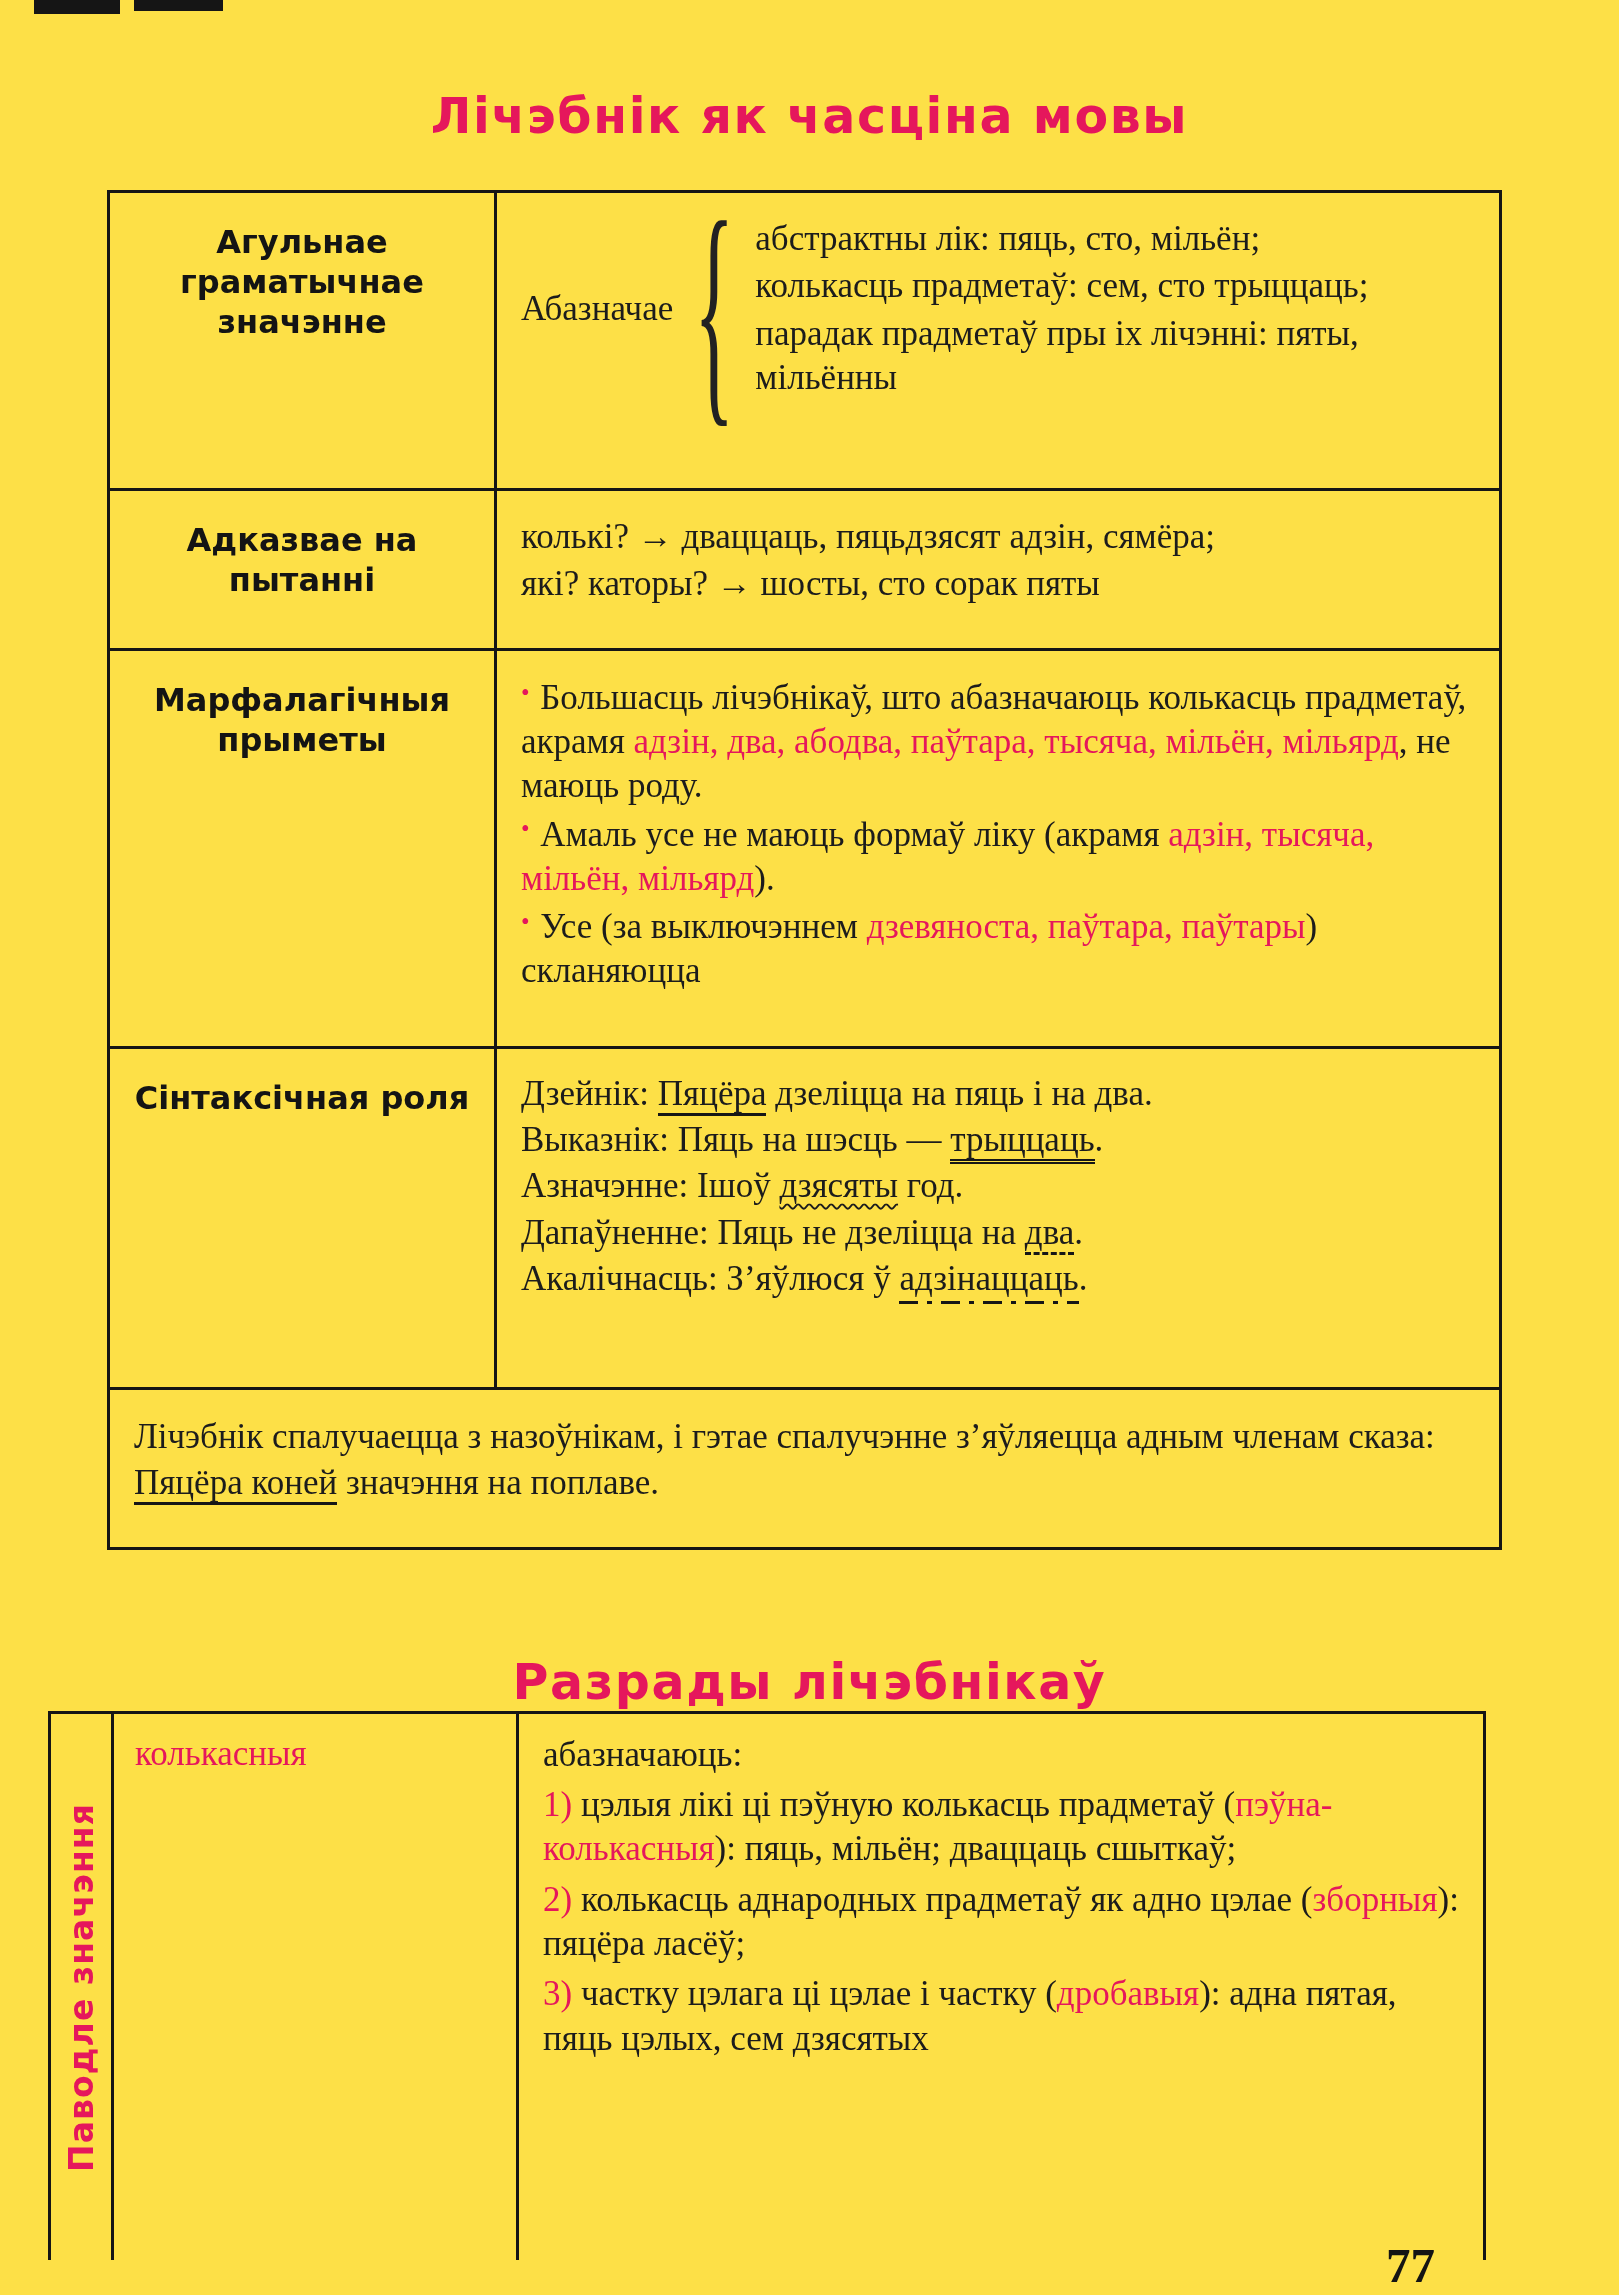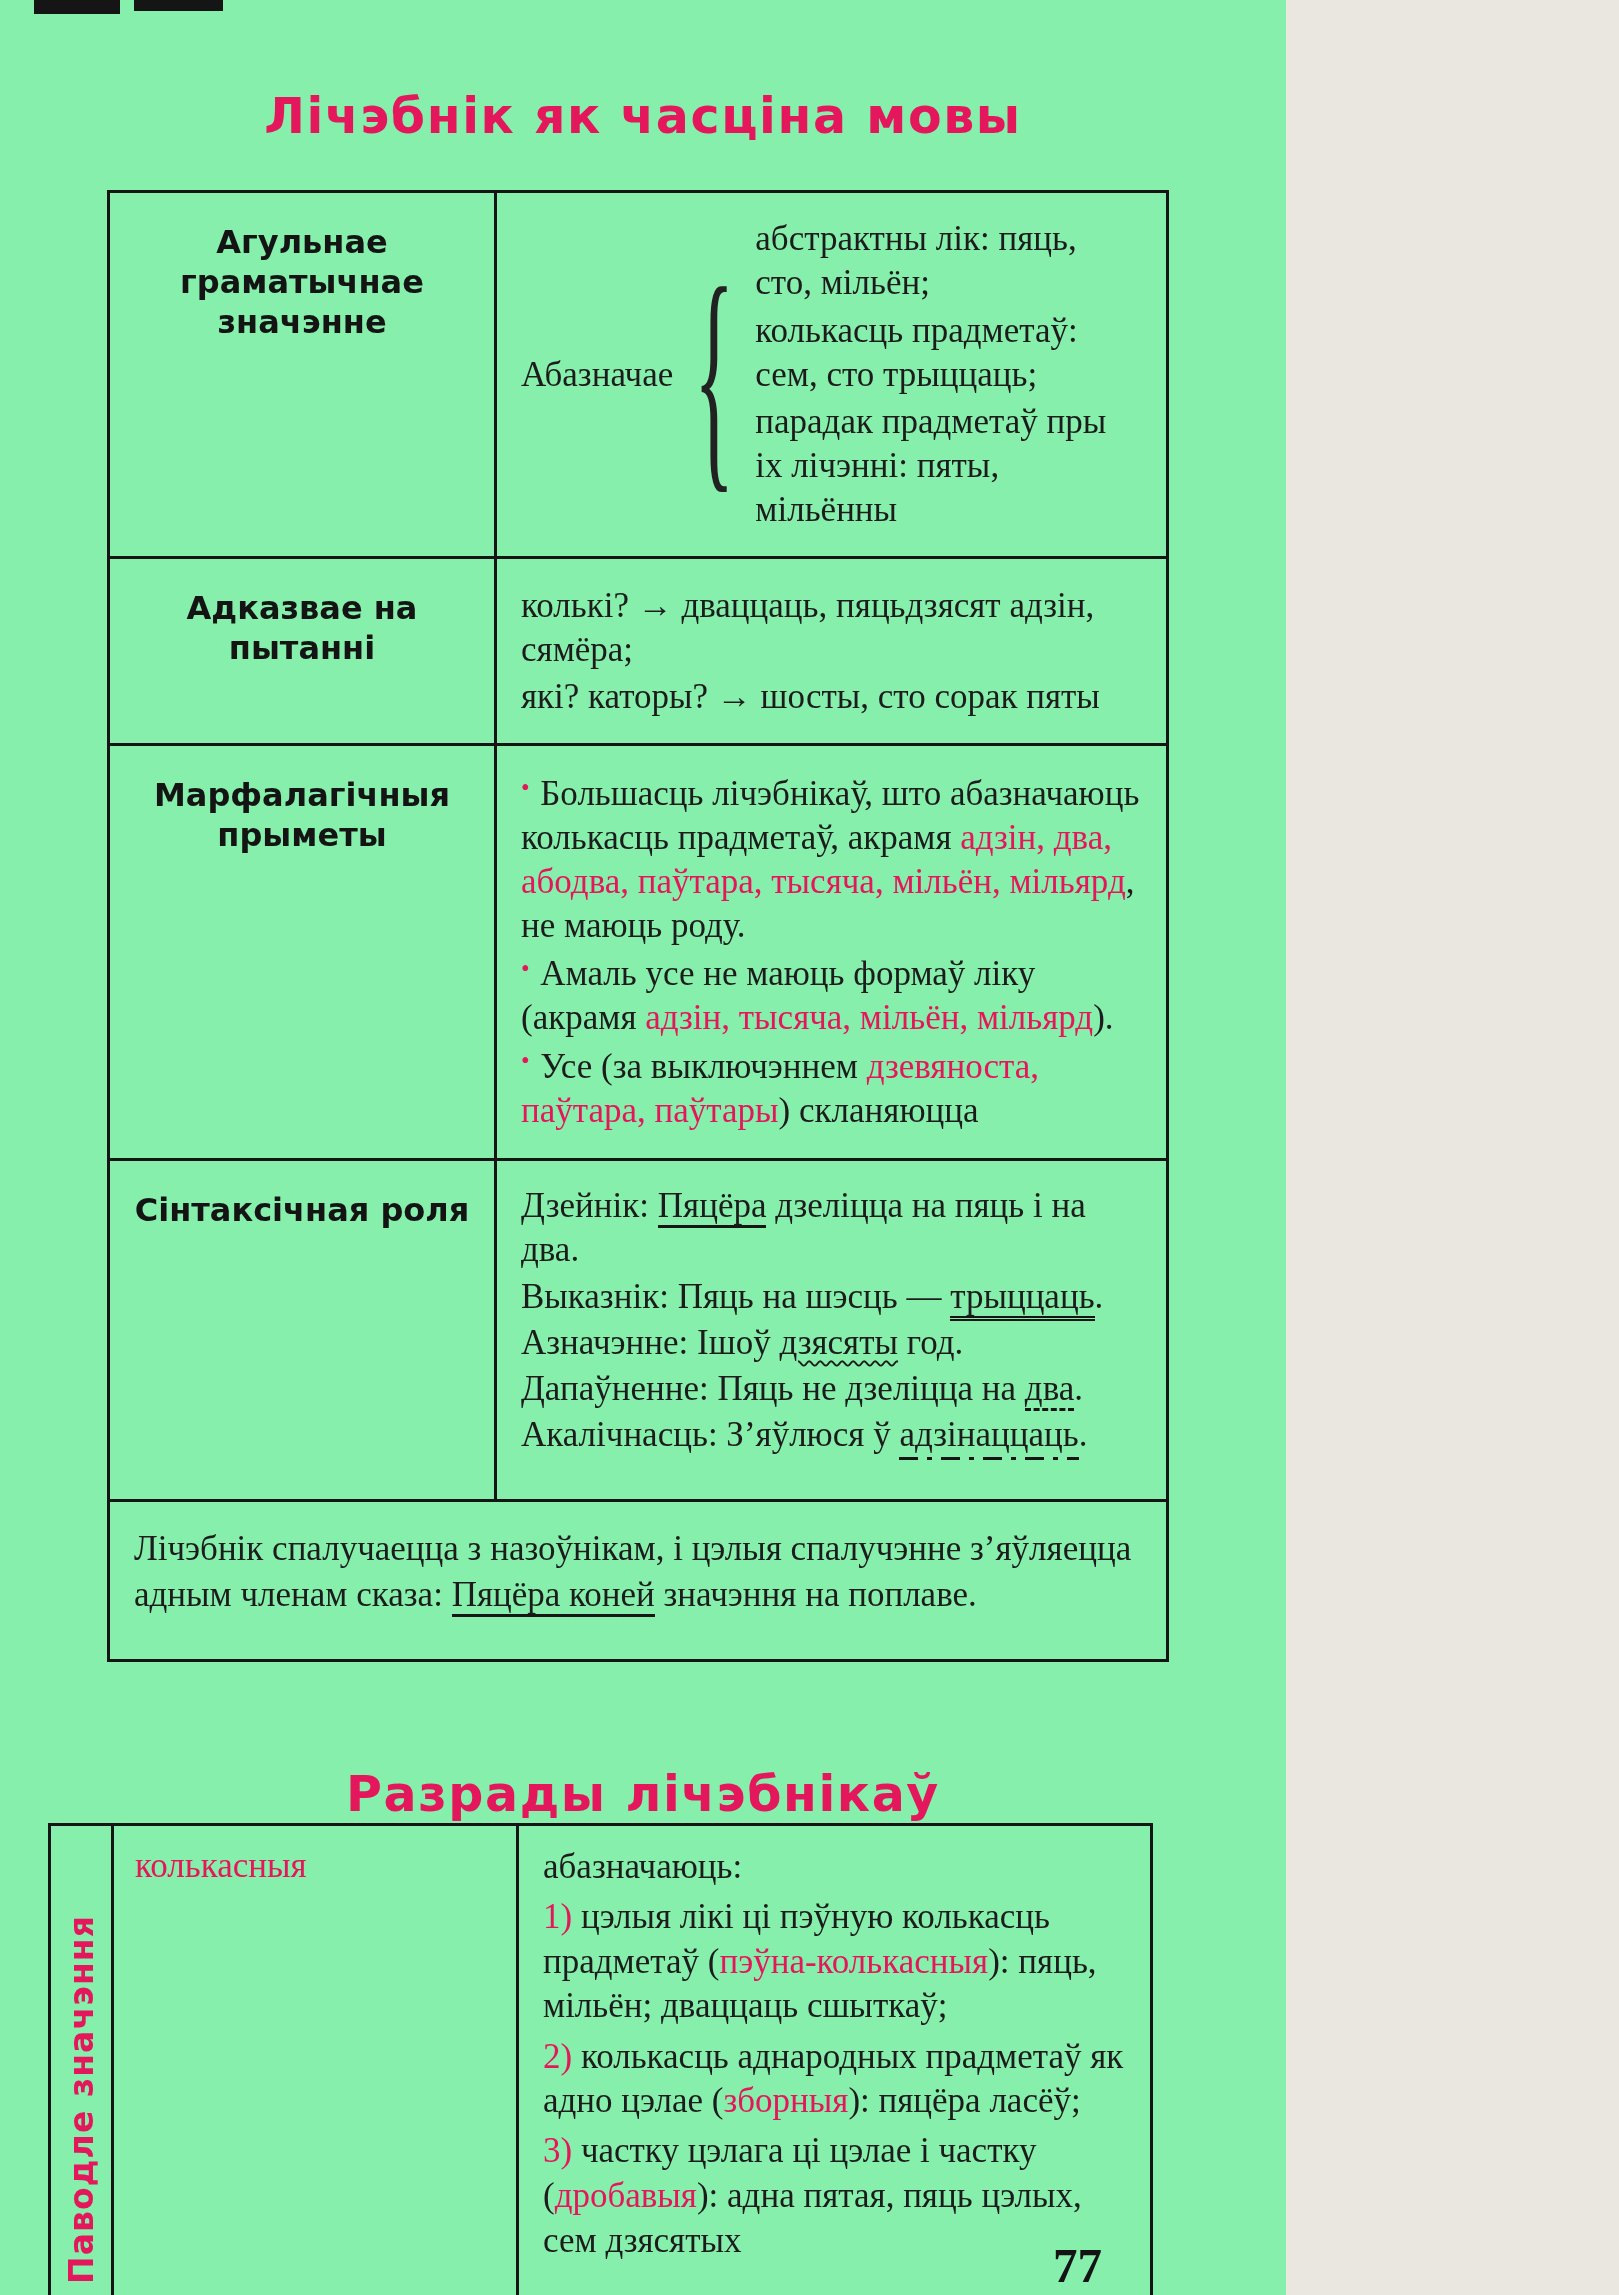--- a/index.html
+++ b/index.html
@@ -1,21 +1,21 @@
 <!DOCTYPE html>
 <html style="font-size:8.5px"><head>
 <meta charset="utf-8">
 <style>
   * { margin: 0; padding: 0; box-sizing: border-box; }
   html, body { background: #e9e7e0; }
   .page {
     position: relative;
-    width: 1286px;
+    width: 1619px;
     height: 2295px;
-    background: #86efac;
+    background: #fde047;
     overflow: hidden;
     font-family: "Liberation Serif", serif;
     color: #1c1c1c;
   }
   .scan-mark { position: absolute; background: #151515; }
   .scan-mark.m1 { left: 34px;  top: 0; width: 86px; height: 14px; }
   .scan-mark.m2 { left: 134px; top: 0; width: 89px; height: 11.2px; }
 
   h1.title {
     font-family: "DejaVu Sans", sans-serif;
@@ -205,21 +205,21 @@
       <div class="t1-left">Сінтаксічная роля</div>
       <div class="t1-right">
         <div class="syn-line"><span>Дзейнік: </span><span class="u-solid">Пяцёра</span><span> дзеліцца на пяць і на два.</span></div>
         <div class="syn-line"><span>Выказнік: Пяць на шэсць — </span><span class="u-double">трыццаць</span><span>.</span></div>
         <div class="syn-line"><span>Азначэнне: Ішоў </span><span class="u-wavy">дзясяты</span><span> год.</span></div>
         <div class="syn-line"><span>Дапаўненне: Пяць не дзеліцца на </span><span class="u-dash">два</span><span>.</span></div>
         <div class="syn-line"><span>Акалічнасць: З’яўлюся ў </span><span class="u-dashdot">адзінаццаць</span><span>.</span></div>
       </div>
     </div>
 
-    <div class="t1-note"><span>Лічэбнік спалучаецца з назоўнікам, і цэлыя спалучэнне з’яўляецца адным членам сказа: </span><span class="u-solid">Пяцёра коней</span><span> значэння на поплаве.</span></div>
+    <div class="t1-note"><span>Лічэбнік спалучаецца з назоўнікам, і гэтае спалучэнне з’яўляецца адным членам сказа: </span><span class="u-solid">Пяцёра коней</span><span> значэння на поплаве.</span></div>
 
   </div>
 
   <h1 class="title title-2">Разрады лічэбнікаў</h1>
 
   <div class="t2">
     <div class="t2-side">
       <span class="vert">Паводле значэння</span>
     </div>
     <div class="t2-cat">

